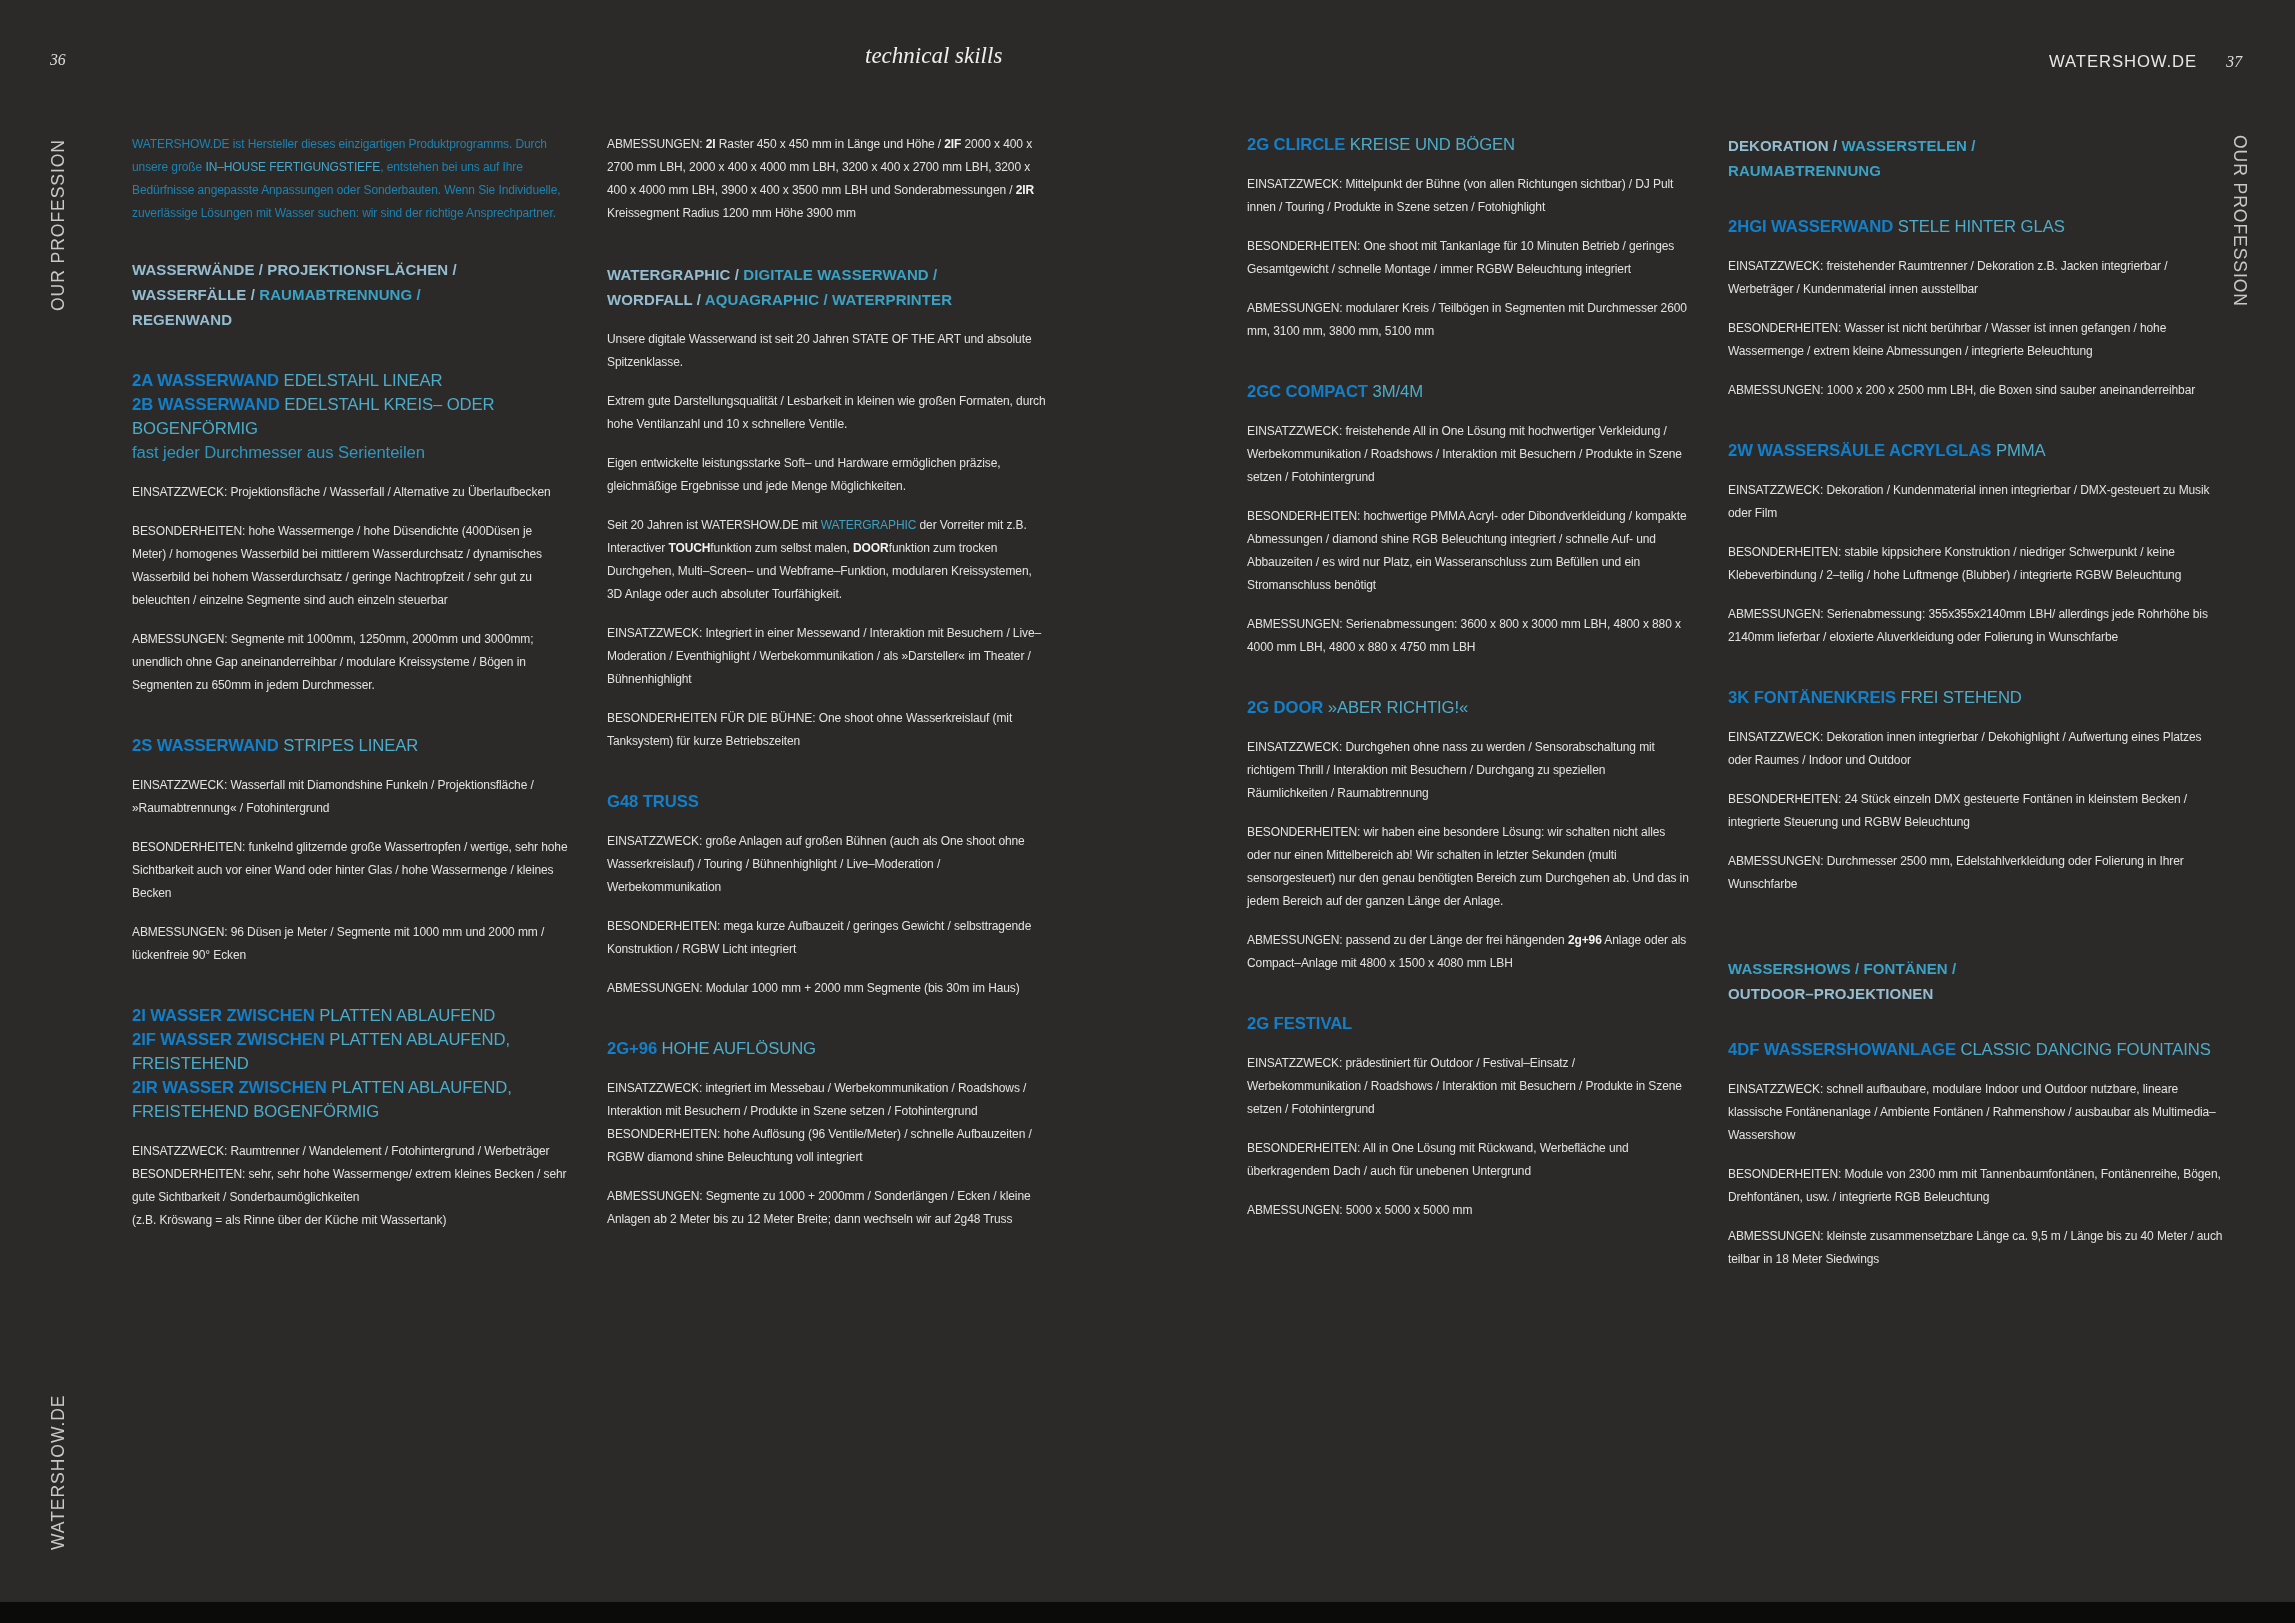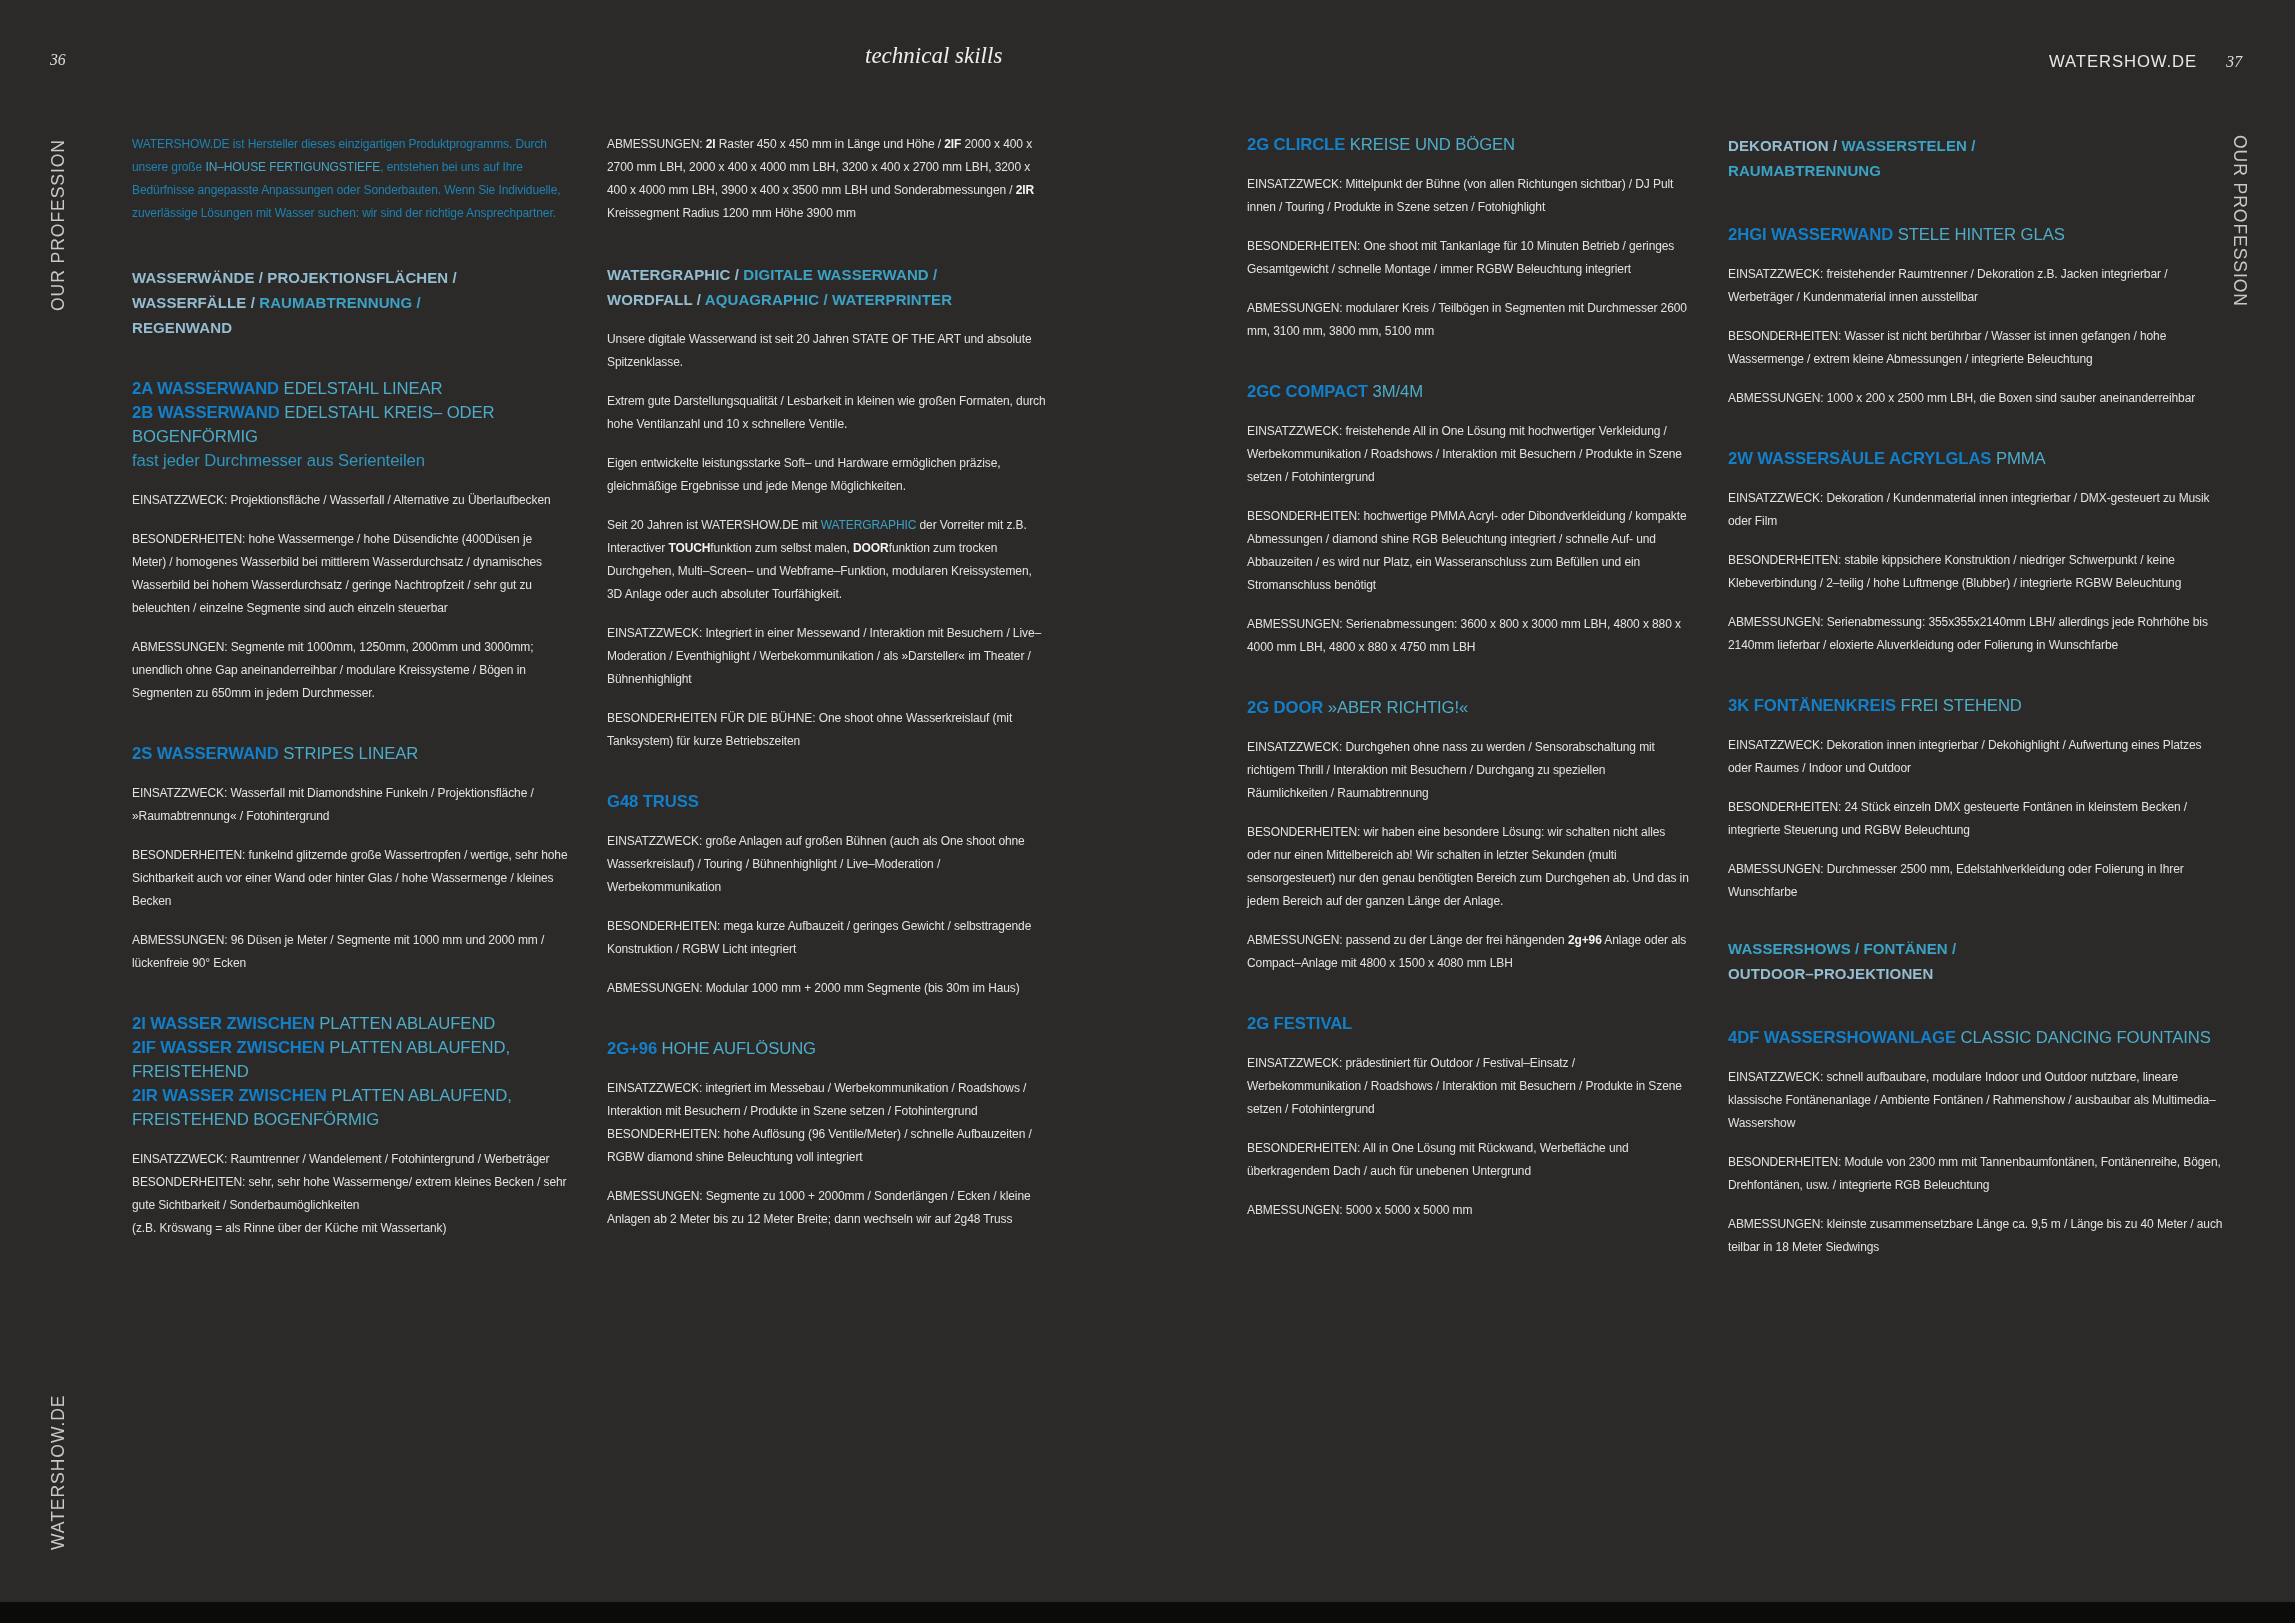--- a/index.html
+++ b/index.html
@@ -33,23 +33,23 @@
   .col{position:absolute;top:133px}
   .col-1{left:132px;width:437px}
   .col-2{left:607px;width:442px}
   .col-3{left:1247px;width:442px}
   .col-4{left:1728px;width:495px}
 
   .block{margin-top:16px}
   .block:first-child{margin-top:0}
   .gap-tight{margin-top:0}
   .gap-l{margin-top:37px}
-  .gap-head{margin-top:40px}
+  .gap-head{margin-top:32px}
   .gap-xl{margin-top:37px}
-  .gap-xxl{margin-top:32px}
+  .gap-xxl{margin-top:60px}
 
   .para{font-size:12px;line-height:23px;color:var(--text);letter-spacing:-0.1px}
   .para .b{font-weight:bold;color:var(--boldtext)}
   .tone-intro{color:var(--intro)}
   .tone-introlight{color:var(--introlight)}
   .tone-teal{color:var(--tealh)}
 
   .title{font-size:16.7px;line-height:24px;letter-spacing:-0.1px}
   .title .tone-code{color:var(--blue);font-weight:bold}
   .title .tone-rest{color:var(--teal);font-weight:normal}

